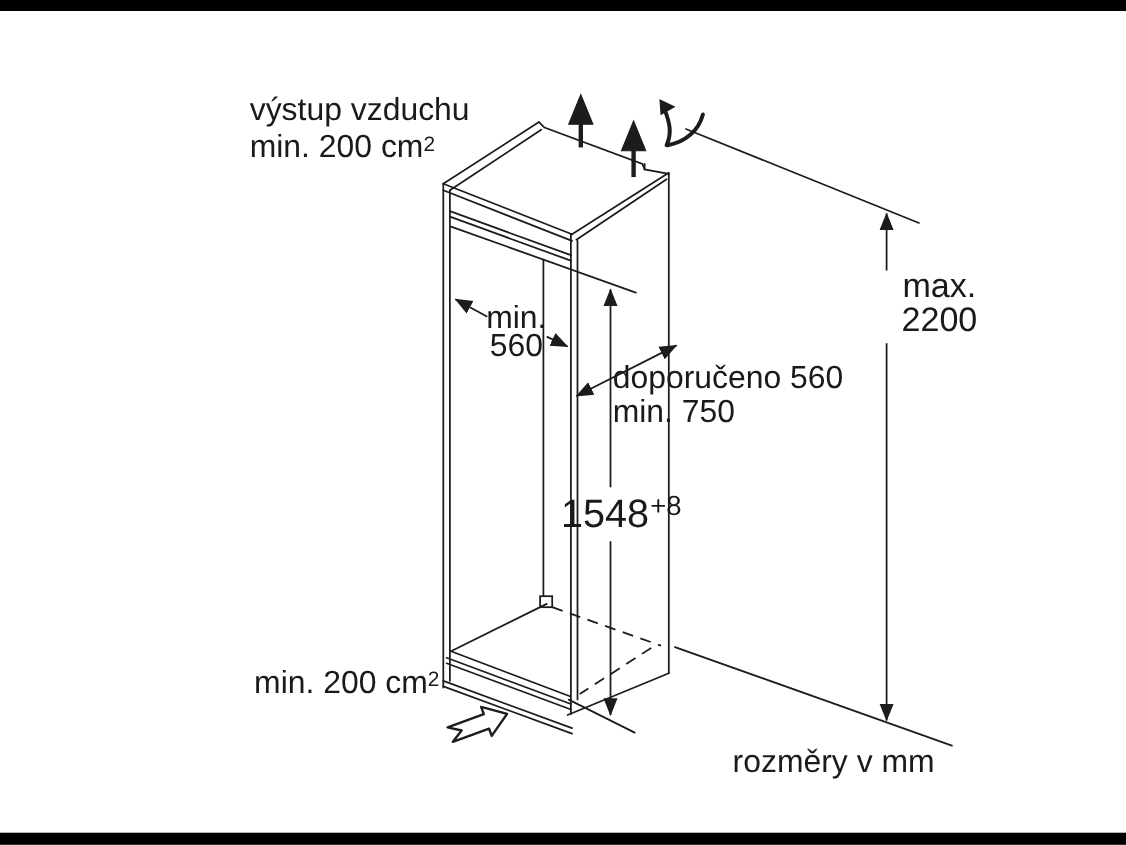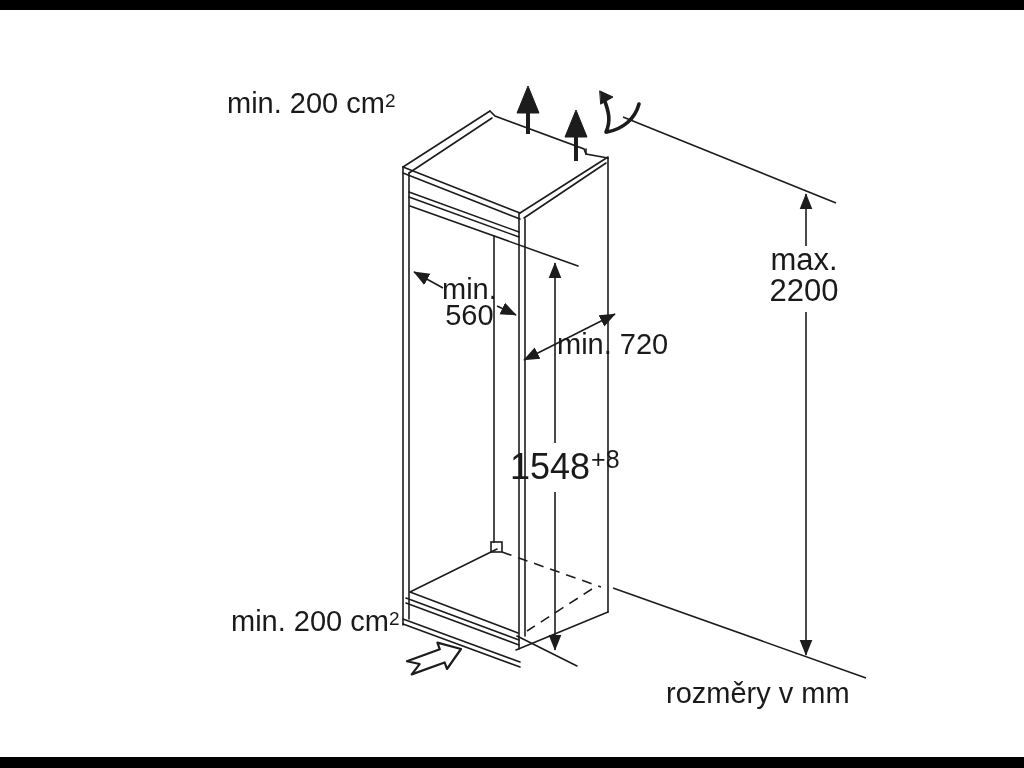--- a/index.html
+++ b/index.html
@@ -13,21 +13,21 @@
   #bar-top{top:0;height:10px;}
   #bar-bottom{top:757px;height:11px;}
   #drawing{position:absolute;left:0;top:0;}
   .lbl{position:absolute;white-space:nowrap;color:#1a1a1a;}
   .fs29{font-size:29px;line-height:31px;}
   .air{left:227px;top:85px;}
   .depthmin{left:442px;top:276px;font-size:29px;line-height:26px;text-align:center;}
   .recomm{left:557px;top:329px;}
   .nicheh{left:510px;top:446px;font-size:36px;}
   .nicheh .sup{font-size:25px;position:relative;top:-11px;margin-left:1px;}
-  .maxh{left:758px;top:244px;width:92px;text-align:center;font-size:31px;line-height:31px;}
+  .maxh{left:808px;top:244px;width:92px;text-align:center;font-size:31px;line-height:31px;}
   .basevent{left:231px;top:602px;font-size:29px;line-height:33px;}
   .units{left:666px;top:678px;}
   sup.sq{font-size:19px;vertical-align:6px;}
 </style>
 </head>
 <body>
 
 <div class="letterbox" id="bar-top"></div>
 <div class="letterbox" id="bar-bottom"></div>
 
@@ -103,30 +103,32 @@
     <path d="M639,104 C635,119 623,129 607,132"></path>
     <polygon points="600,91 613,97 601,104" fill="#1c1c1c" stroke-width="1"></polygon>
   </g>
 
   <g transform="translate(461,649) rotate(-20)">
     <polygon points="0,0 -20,-14 -20,-7 -55,-7 -44,0 -55,7 -20,7 -20,14" fill="#ffffff" stroke="#1c1c1c" stroke-width="2.2" stroke-linejoin="round"></polygon>
   </g>
 </svg>
 
 <div class="lbl fs29 air">
+  <div>výstup vzduchu</div>
   <div><span>min. 200 cm</span><sup class="sq">2</sup></div>
 </div>
 
 <div class="lbl depthmin">
   <div>min.</div>
   <div>560</div>
 </div>
 
 <div class="lbl fs29 recomm">
-  <div>min. 720</div>
+  <div>doporučeno 560</div>
+  <div>min. 750</div>
 </div>
 
 <div class="lbl nicheh">
   <span>1548</span><span class="sup">+8</span>
 </div>
 
 <div class="lbl maxh">
   <div>max.</div>
   <div>2200</div>
 </div>

